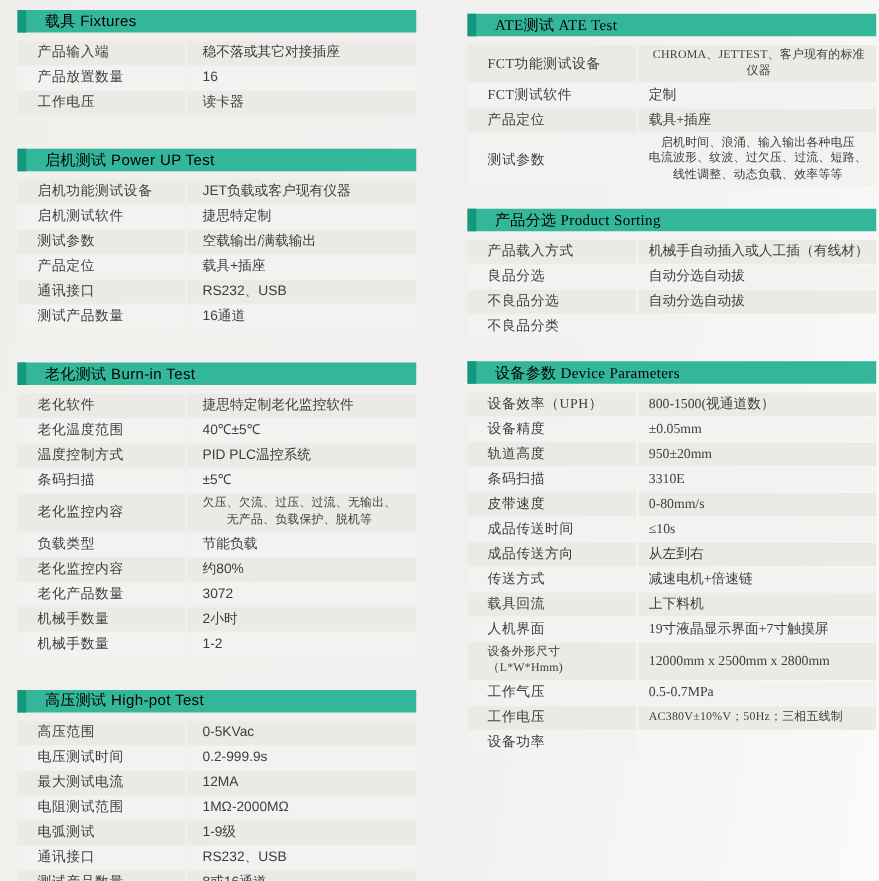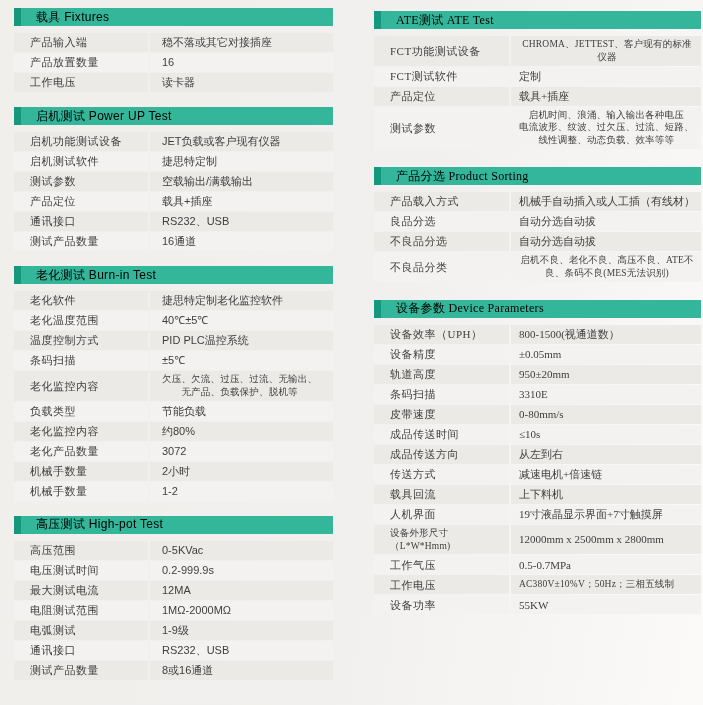--- a/index.html
+++ b/index.html
@@ -16,21 +16,21 @@
   body {
     width: 703px; height: 705px;
     font-family: "Liberation Sans", sans-serif;
     background: linear-gradient(100deg, var(--page-bg-left) 0%, #F2F0EE 55%, var(--page-bg-right) 100%);
     overflow: hidden;
   }
   .page { position: relative; width: 703px; height: 705px; }
   .column { position: absolute; }
   .column-left  { left: 14px;  top: 8px;  width: 319px; }
   .column-right { left: 374px; top: 11px; width: 327px; font-family: Liberation Serif, serif; }
-  .col-left  .spec-table + .spec-table { margin-top: 15px; }
+  .col-left  .spec-table + .spec-table { margin-top: 27px; }
   .col-right .spec-table + .spec-table { margin-top: 18px; }
   .thead {
     height: 18px;
     background: var(--header-bg);
     border-left: 7px solid var(--header-accent);
     color: #000000;
     font-size: 12px;
     letter-spacing: 0.3px;
     display: flex; align-items: center;
     padding-left: 15px;
@@ -219,21 +219,20 @@
           <div class="row">
             <div class="cell label">良品分选</div>
             <div class="cell value">自动分选自动拔</div>
           </div>
           <div class="row">
             <div class="cell label">不良品分选</div>
             <div class="cell value">自动分选自动拔</div>
           </div>
           <div class="row">
             <div class="cell label">不良品分类</div>
-            <div class="cell value small">启机不良、老化不良、高压不良、ATE不良、条码不良(MES无法识别)</div>
           </div>
         </div>
       </section>
       <section class="spec-table">
         <div class="thead">设备参数 Device Parameters</div>
         <div class="tbody">
           <div class="row">
             <div class="cell label">设备效率（UPH）</div>
             <div class="cell value">800-1500(视通道数）</div>
           </div>
@@ -280,18 +279,17 @@
           <div class="row">
             <div class="cell label">工作气压</div>
             <div class="cell value">0.5-0.7MPa</div>
           </div>
           <div class="row">
             <div class="cell label">工作电压</div>
             <div class="cell value small">AC380V±10%V；50Hz；三相五线制</div>
           </div>
           <div class="row">
             <div class="cell label">设备功率</div>
-            <div class="cell value">55KW</div>
           </div>
         </div>
       </section>
     </div>
 </div>
 
 </body></html>

